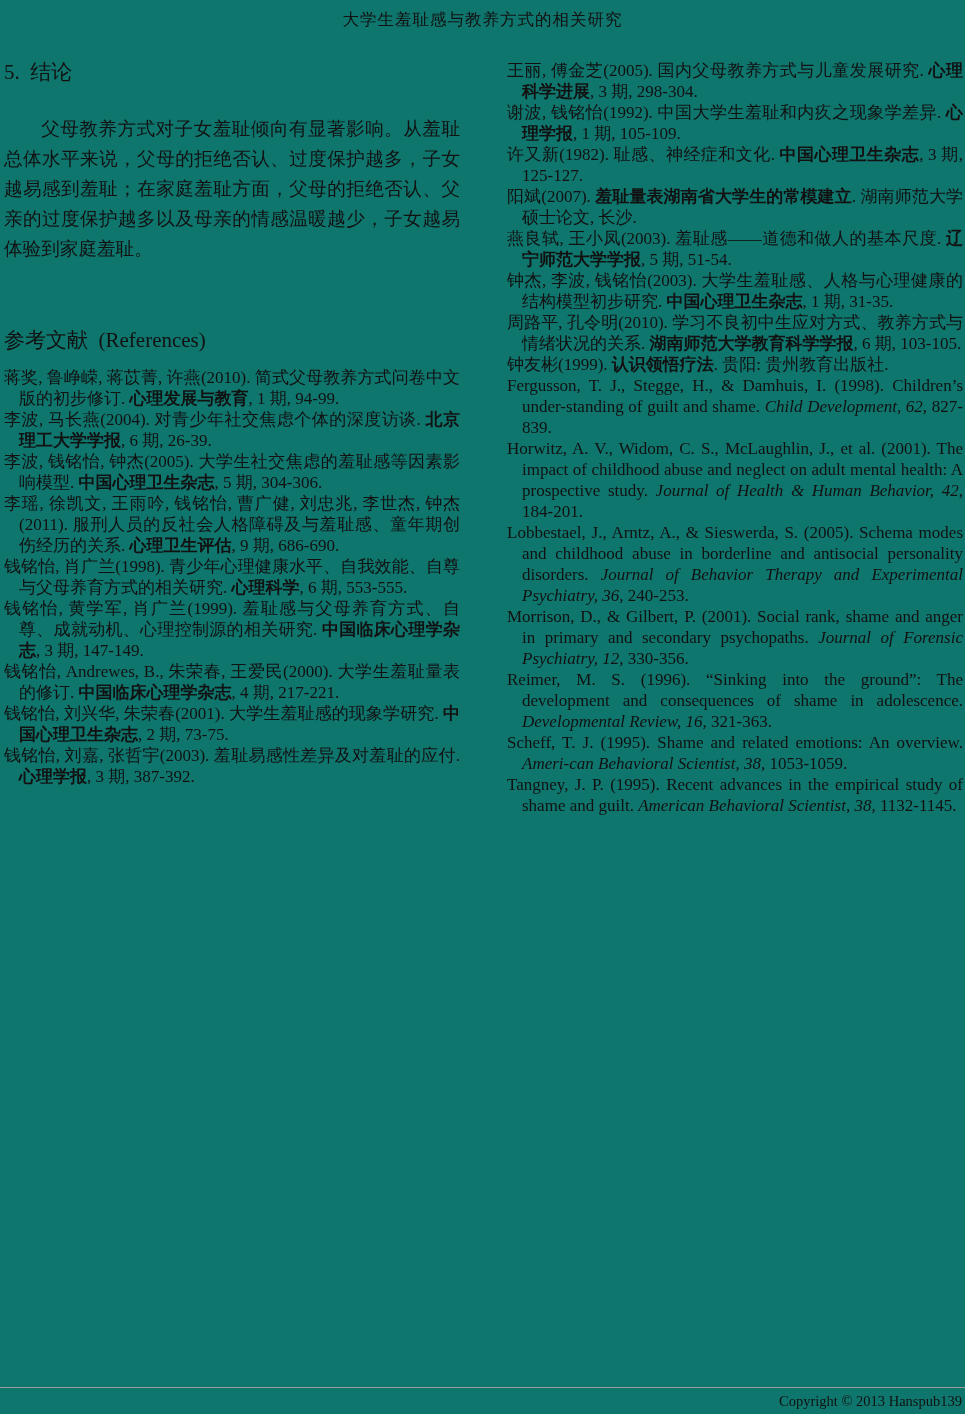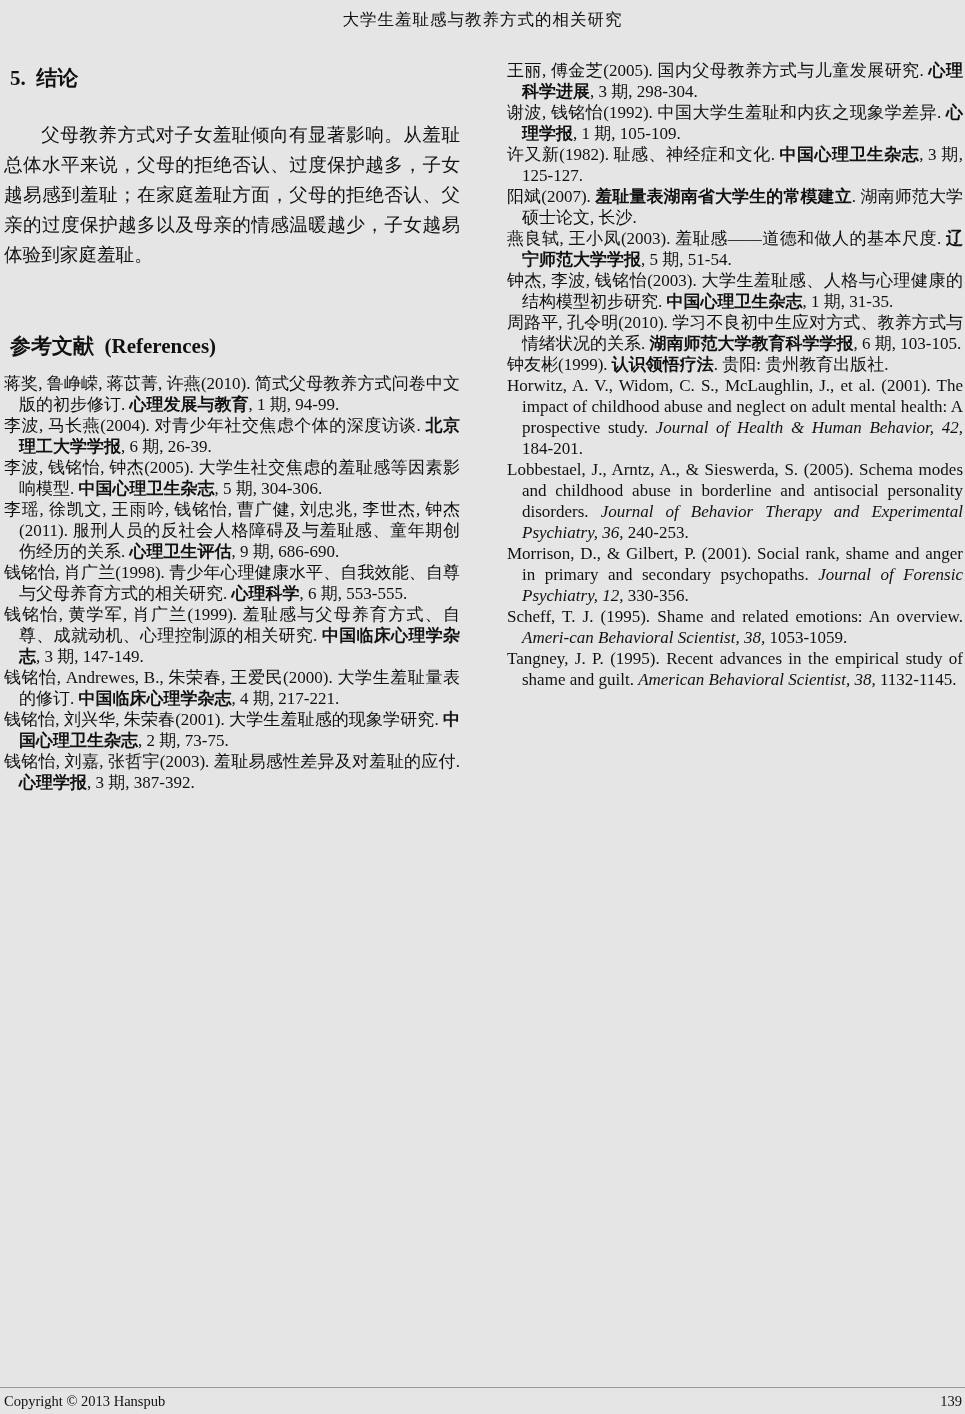--- a/index.html
+++ b/index.html
@@ -4,21 +4,21 @@
 <style>
   html, body {
     margin: 0;
     padding: 0;
     background: #ffffff;
   }
   .page {
     position: relative;
     width: 965px;
     height: 1414px;
-    background: #e5e5e5;
+    background: #0f766e;
     color: #111111;
     font-family: "Liberation Serif", "DejaVu Serif", serif;
     overflow: hidden;
   }
   .running-head {
     position: absolute;
     top: 9px;
     left: 0;
     right: 0;
     text-align: center;
@@ -31,24 +31,24 @@
     top: 58px;
     left: 4px;
     width: 959px;
     display: flex;
     gap: 47px;
     align-items: flex-start;
   }
   .col { width: 456px; }
   .col-right { width: 456px; }
   .sec-heading {
-    margin: 6px;
+    margin: 0;
     font-size: 21px;
     line-height: 28px;
-    font-weight: bold;
+    font-weight: normal;
     white-space: pre-wrap;
   }
   .refs-heading { margin-top: 62px; }
   .body-para {
     margin: 28px 0 0 0;
     font-size: 18.6px;
     line-height: 30px;
     text-align: justify;
     text-indent: 2em;
   }
@@ -66,21 +66,21 @@
   .ref .b { font-weight: bold; }
   .ref .i { font-style: italic; }
   .footer {
     position: absolute;
     top: 1387px;
     left: 0;
     right: 0;
     border-top: 1px solid #9a9a9a;
     padding: 5px 3px 0 4px;
     display: flex;
-    justify-content: space-between;
+    justify-content: flex-end;
     font-size: 14.5px;
     line-height: 17px;
   }
 </style>
 </head>
 <body>
 
 <div class="page">
 
   <div class="running-head">大学生羞耻感与教养方式的相关研究</div>
@@ -107,23 +107,25 @@
     <div class="col col-right">
       <div class="ref-list">
           <div class="ref"><span>王丽, 傅金芝(2005). 国内父母教养方式与儿童发展研究. </span><span class="b">心理科学进展</span><span>, 3 期, 298-304.</span></div>
           <div class="ref"><span>谢波, 钱铭怡(1992). 中国大学生羞耻和内疚之现象学差异. </span><span class="b">心理学报</span><span>, 1 期, 105-109.</span></div>
           <div class="ref"><span>许又新(1982). 耻感、神经症和文化. </span><span class="b">中国心理卫生杂志</span><span>, 3 期, 125-127.</span></div>
           <div class="ref"><span>阳斌(2007). </span><span class="b">羞耻量表湖南省大学生的常模建立</span><span>. 湖南师范大学硕士论文, 长沙.</span></div>
           <div class="ref"><span>燕良轼, 王小凤(2003). 羞耻感——道德和做人的基本尺度. </span><span class="b">辽宁师范大学学报</span><span>, 5 期, 51-54.</span></div>
           <div class="ref"><span>钟杰, 李波, 钱铭怡(2003). 大学生羞耻感、人格与心理健康的结构模型初步研究. </span><span class="b">中国心理卫生杂志</span><span>, 1 期, 31-35.</span></div>
           <div class="ref"><span>周路平, 孔令明(2010). 学习不良初中生应对方式、教养方式与情绪状况的关系. </span><span class="b">湖南师范大学教育科学学报</span><span>, 6 期, 103-105.</span></div>
           <div class="ref"><span>钟友彬(1999). </span><span class="b">认识领悟疗法</span><span>. 贵阳: 贵州教育出版社.</span></div>
+          <div class="ref"><span>Fergusson, T. J., Stegge, H., &amp; Damhuis, I. (1998). Children’s under-standing of guilt and shame. </span><span class="i">Child Development, 62,</span><span> 827-839.</span></div>
           <div class="ref"><span>Horwitz, A. V., Widom, C. S., McLaughlin, J., et al. (2001). The impact of childhood abuse and neglect on adult mental health: A prospective study. </span><span class="i">Journal of Health &amp; Human Behavior, 42,</span><span> 184-201.</span></div>
           <div class="ref"><span>Lobbestael, J., Arntz, A., &amp; Sieswerda, S. (2005). Schema modes and childhood abuse in borderline and antisocial personality disorders. </span><span class="i">Journal of Behavior Therapy and Experimental Psychiatry, 36,</span><span> 240-253.</span></div>
           <div class="ref"><span>Morrison, D., &amp; Gilbert, P. (2001). Social rank, shame and anger in primary and secondary psychopaths. </span><span class="i">Journal of Forensic Psychiatry, 12,</span><span> 330-356.</span></div>
+          <div class="ref"><span>Reimer, M. S. (1996). “Sinking into the ground”: The development and consequences of shame in adolescence. </span><span class="i">Developmental Review, 16,</span><span> 321-363.</span></div>
           <div class="ref"><span>Scheff, T. J. (1995). Shame and related emotions: An overview. </span><span class="i">Ameri-can Behavioral Scientist, 38,</span><span> 1053-1059.</span></div>
           <div class="ref"><span>Tangney, J. P. (1995). Recent advances in the empirical study of shame and guilt. </span><span class="i">American Behavioral Scientist, 38,</span><span> 1132-1145.</span></div>
         </div>
     </div>
 
   </div>
 
   <div class="footer">
     <span>Copyright © 2013 Hanspub</span>
     <span>139</span>

